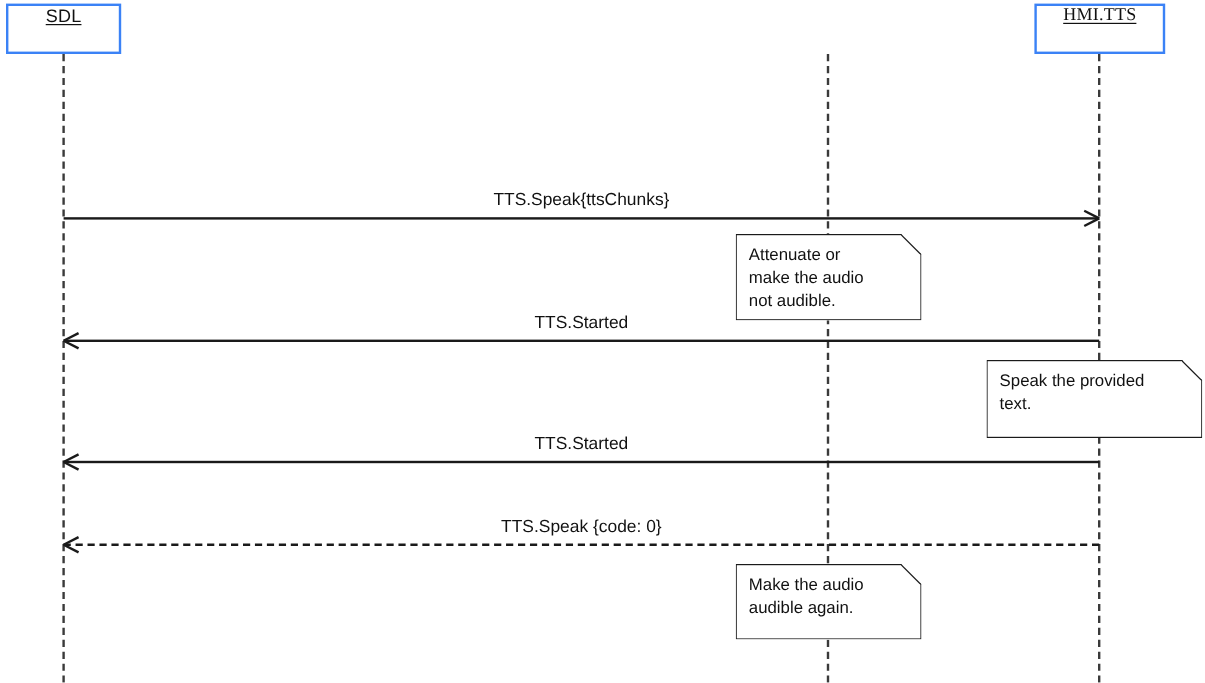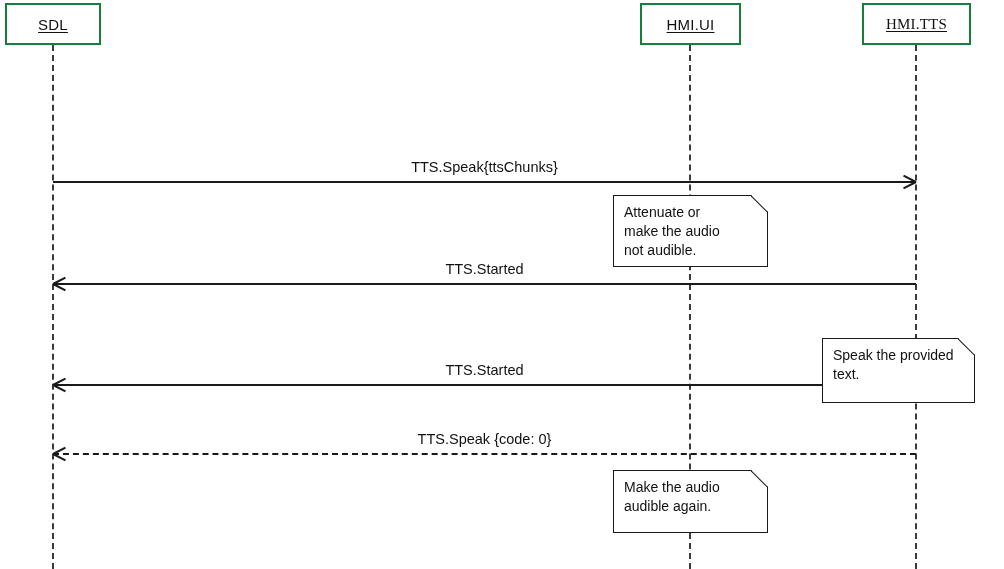--- a/index.html
+++ b/index.html
@@ -16,24 +16,24 @@
     width: 1004px;
     height: 569px;
     background: #ffffff;
     overflow: hidden;
   }
 
   
   .lifeline-head {
     position: absolute;
     box-sizing: border-box;
-    border: 2px solid #15803d;
+    border: 2px solid #3b82f6;
     background: #ffffff;
     display: flex;
-    align-items: center;
+    align-items: flex-start;
     justify-content: center;
     z-index: 5;
   }
   .lifeline-head .lh-label {
     font-size: 15px;
     color: #111111;
     text-decoration: underline;
     text-underline-offset: 2px;
     letter-spacing: 0.2px;
     white-space: nowrap;
@@ -156,23 +156,20 @@
 
 <div id="diagram">
 
   <div class="lifeline-stem" style="left:52px; top:45px; height:524px;"></div>
   <div class="lifeline-stem" style="left:689px; top:45px; height:524px;"></div>
   <div class="lifeline-stem" style="left:915px; top:45px; height:524px;"></div>
 
   <div class="lifeline-head" style="left:5px; top:3px; width:96px; height:42px;">
     <span class="lh-label">SDL</span>
   </div>
-  <div class="lifeline-head" style="left:640px; top:3px; width:101px; height:42px;">
-    <span class="lh-label">HMI.UI</span>
-  </div>
   <div class="lifeline-head" style="left:862px; top:3px; width:109px; height:42px;font-family:Liberation Serif, serif;">
     <span class="lh-label">HMI.TTS</span>
   </div>
 
   <div class="msg" style="left:53px; top:181px; width:863px;">
     <div class="msg-line"></div>
     <div class="arrow-head right" style="right:0;">
         <i class="a"></i>
         <i class="b"></i>
       </div>
@@ -208,21 +205,21 @@
 
 
   <div class="note" style="left:613px; top:195px; width:155px; height:72px;">
     <div class="note-body"></div>
     <div class="note-fold"></div>
     <div class="note-text">Attenuate or
 make the audio
 not audible.</div>
   </div>
 
-  <div class="note" style="left:822px; top:300px; width:153px; height:65px;margin-top:38px;">
+  <div class="note" style="left:822px; top:300px; width:180px; height:65px;">
     <div class="note-body"></div>
     <div class="note-fold"></div>
     <div class="note-text">Speak the provided
 text.</div>
   </div>
 
   <div class="note" style="left:613px; top:470px; width:155px; height:63px;">
     <div class="note-body"></div>
     <div class="note-fold"></div>
     <div class="note-text">Make the audio

